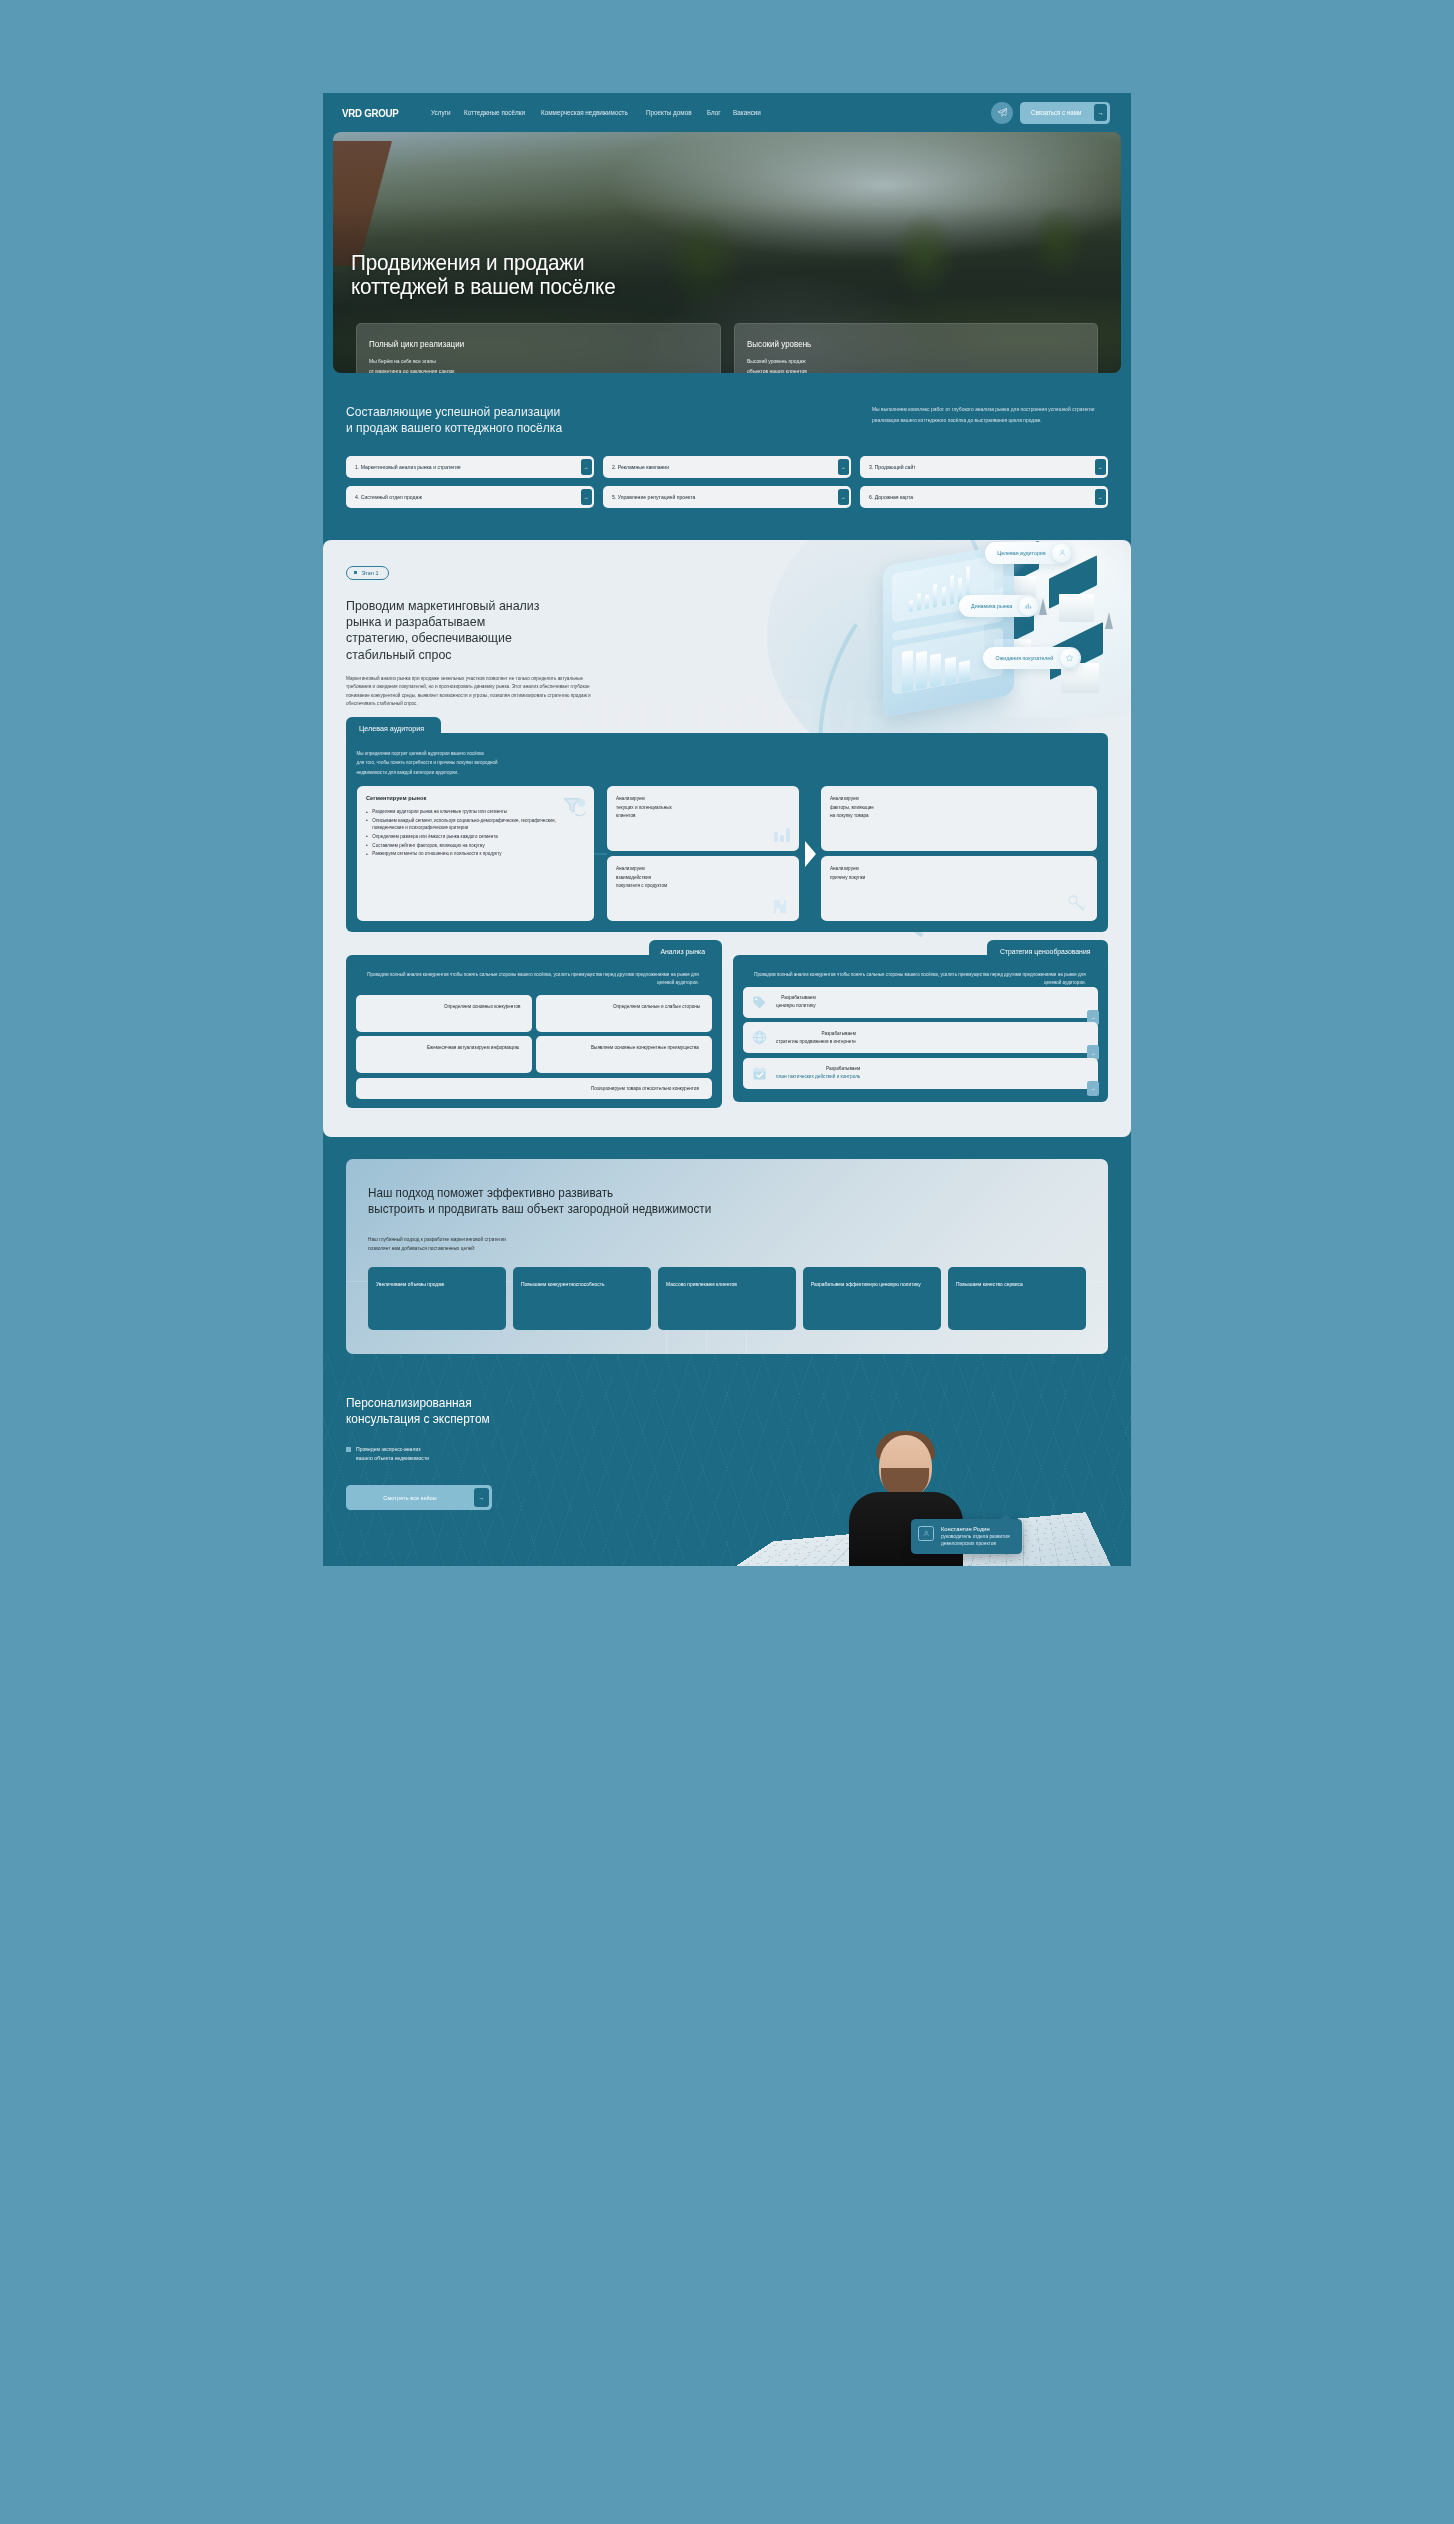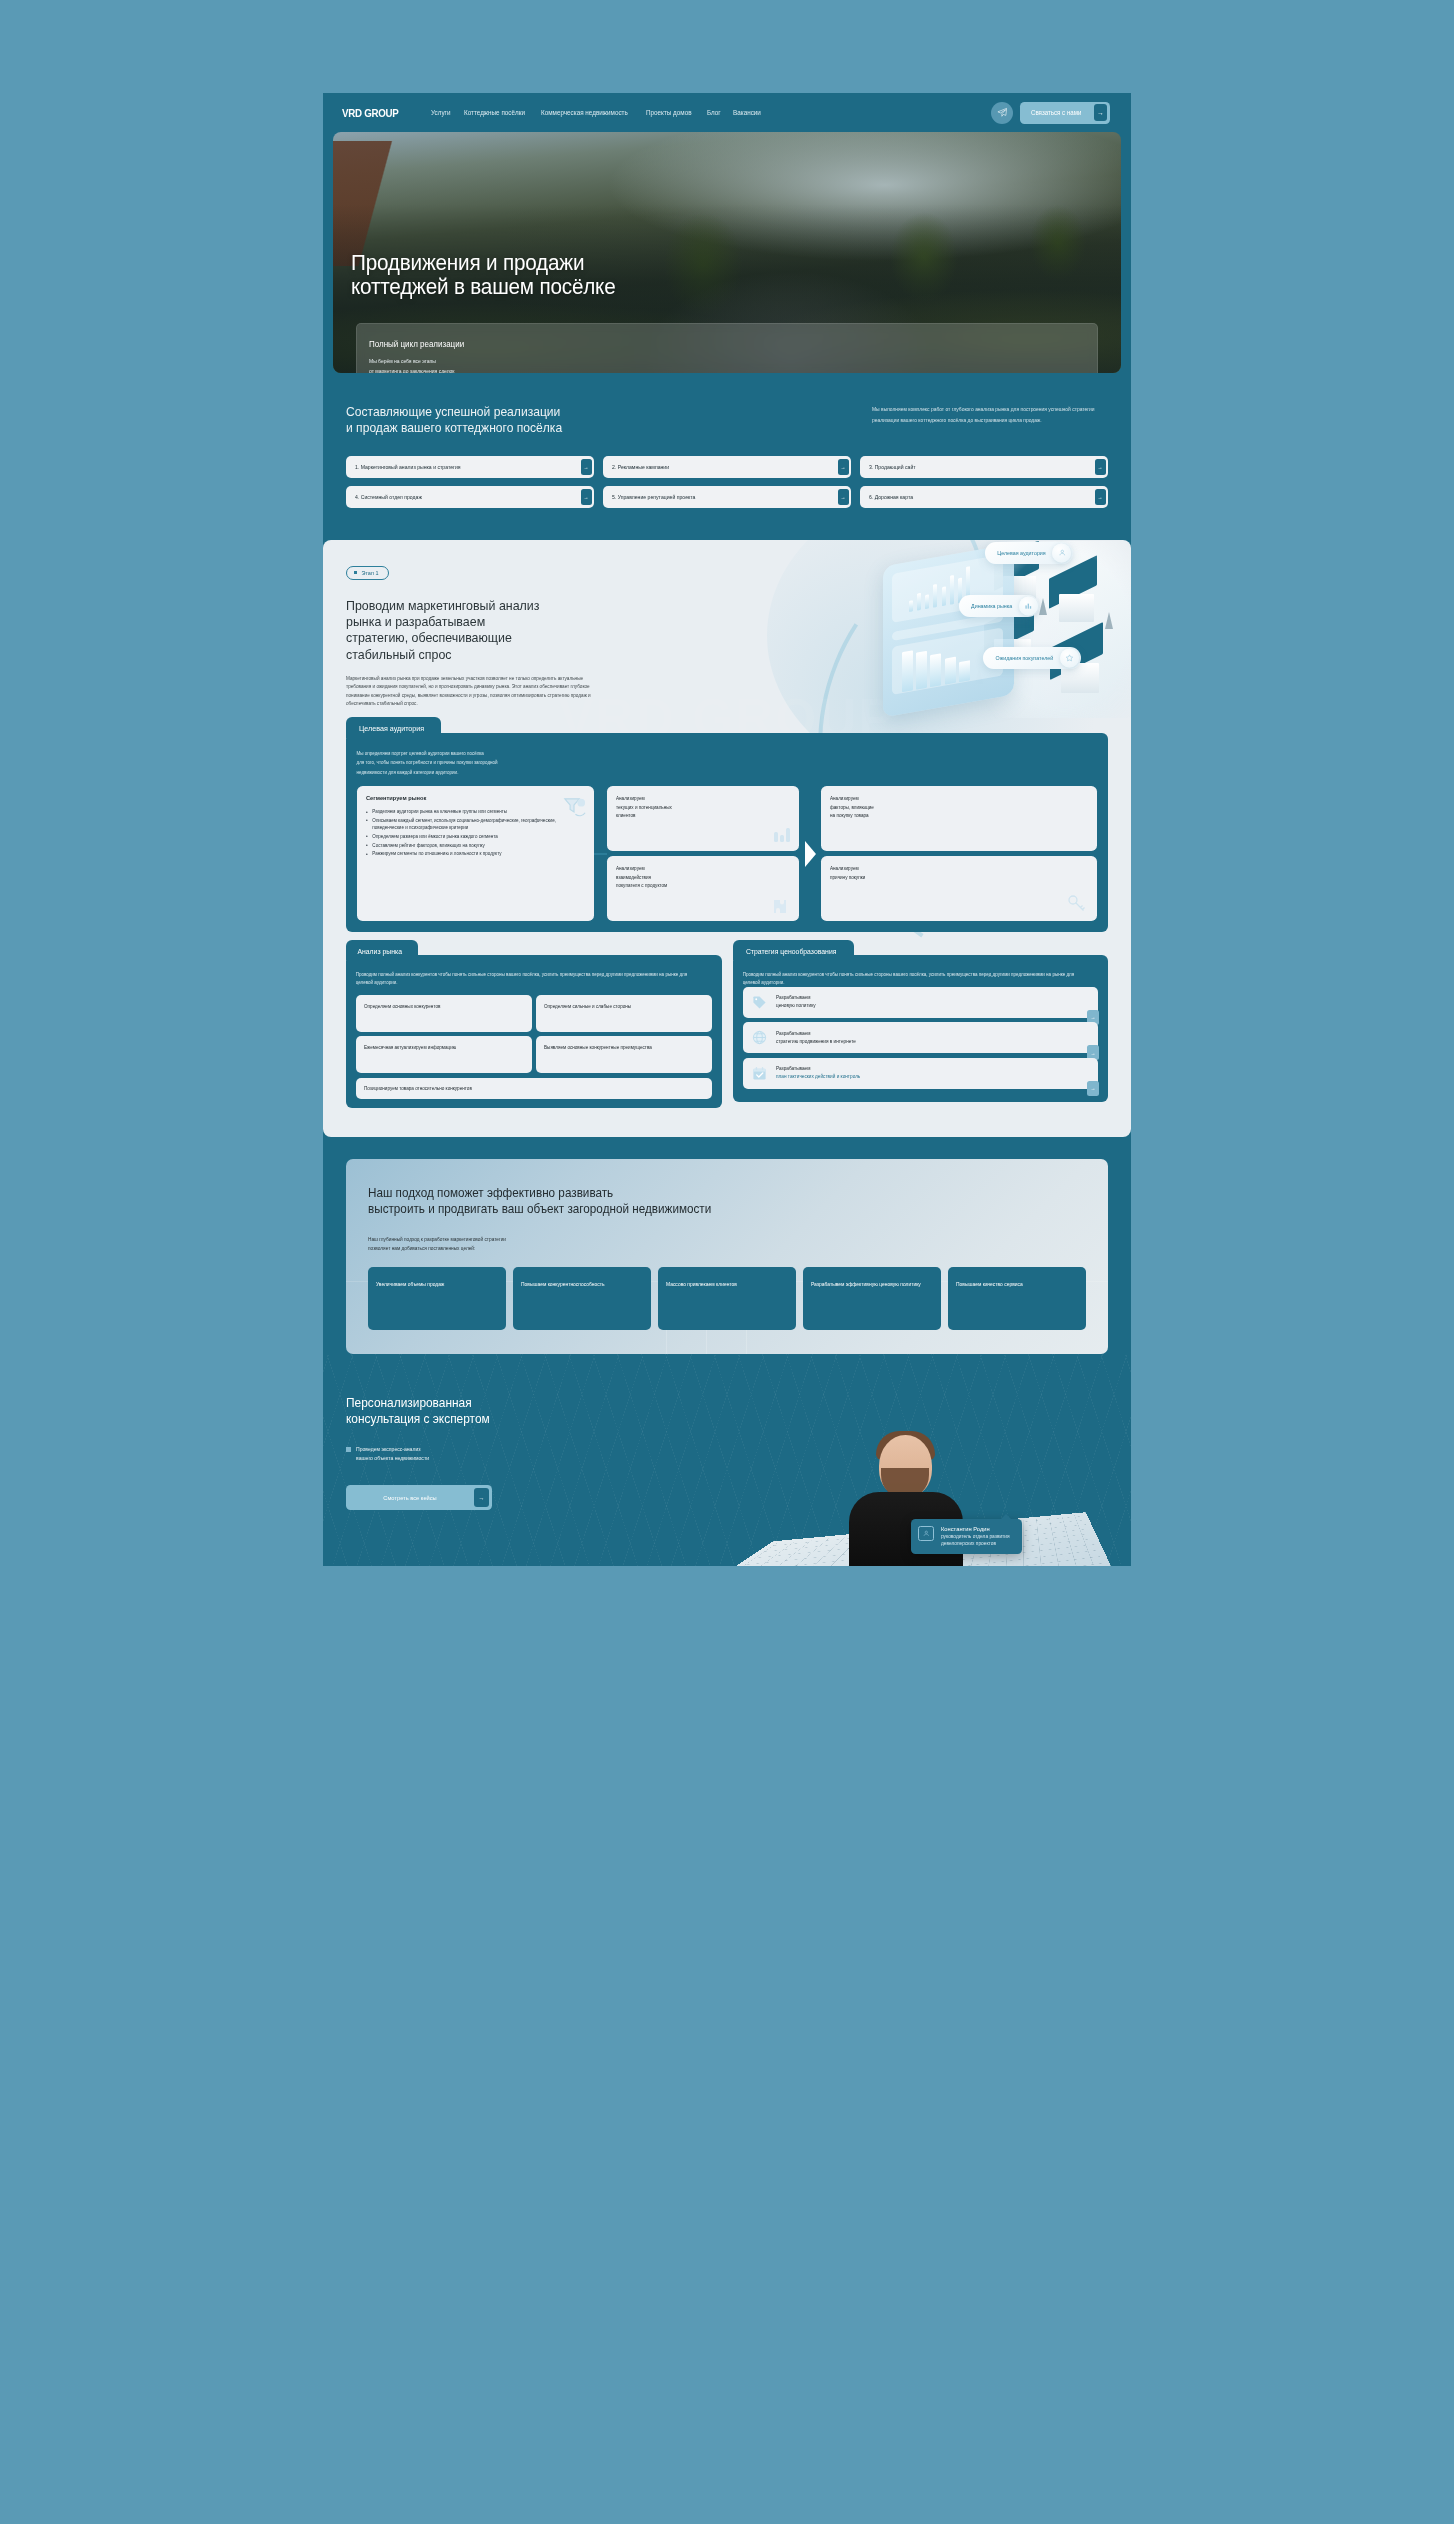--- a/index.html
+++ b/index.html
@@ -371,21 +371,21 @@
     border-top: 13px solid transparent;
     border-bottom: 13px solid transparent;
     border-left: 11px solid #ffffff;
   }
 
   
   .two-col {
     position: relative; z-index: 4;
     display: flex; gap: 11px; margin-top: 23px;
   }
-  .tcol { flex: 1; }
+  .tcol { flex: 1; text-align: right; }
   .tpanel {
     background: #1d6a85;
     border-radius: 6px;
     padding: 0 0 9px 0;
     position: relative;
   }
   .tpanel .ph {
     display: inline-block;
     background:#1d6a85;
     border-radius: 6px 6px 0 0;
@@ -614,20 +614,25 @@
     <div class="hero">
       <div class="hero-inner">
         <div class="hero-title">Продвижения и продажи</div>
         <div class="hero-title">коттеджей в вашем посёлке</div>
       </div>
       <div class="hero-cards">
         <div class="hero-card">
           <h3>Полный цикл реализации</h3>
           <p>Мы берём на себя все этапы</p>
           <p style="margin-top:2px">от маркетинга до заключения сделок</p>
+        </div>
+        <div class="hero-card">
+          <h3>Высокий уровень</h3>
+          <p>Высокий уровень продаж</p>
+          <p style="margin-top:2px">объектов наших клиентов</p>
         </div>
       </div>
     </div>
 
     <div class="sec2">
       <div class="sec2-top">
         <div class="sec2-title">
           <div>Составляющие успешной реализации</div>
           <div>и продаж вашего коттеджного посёлка</div>
         </div>

